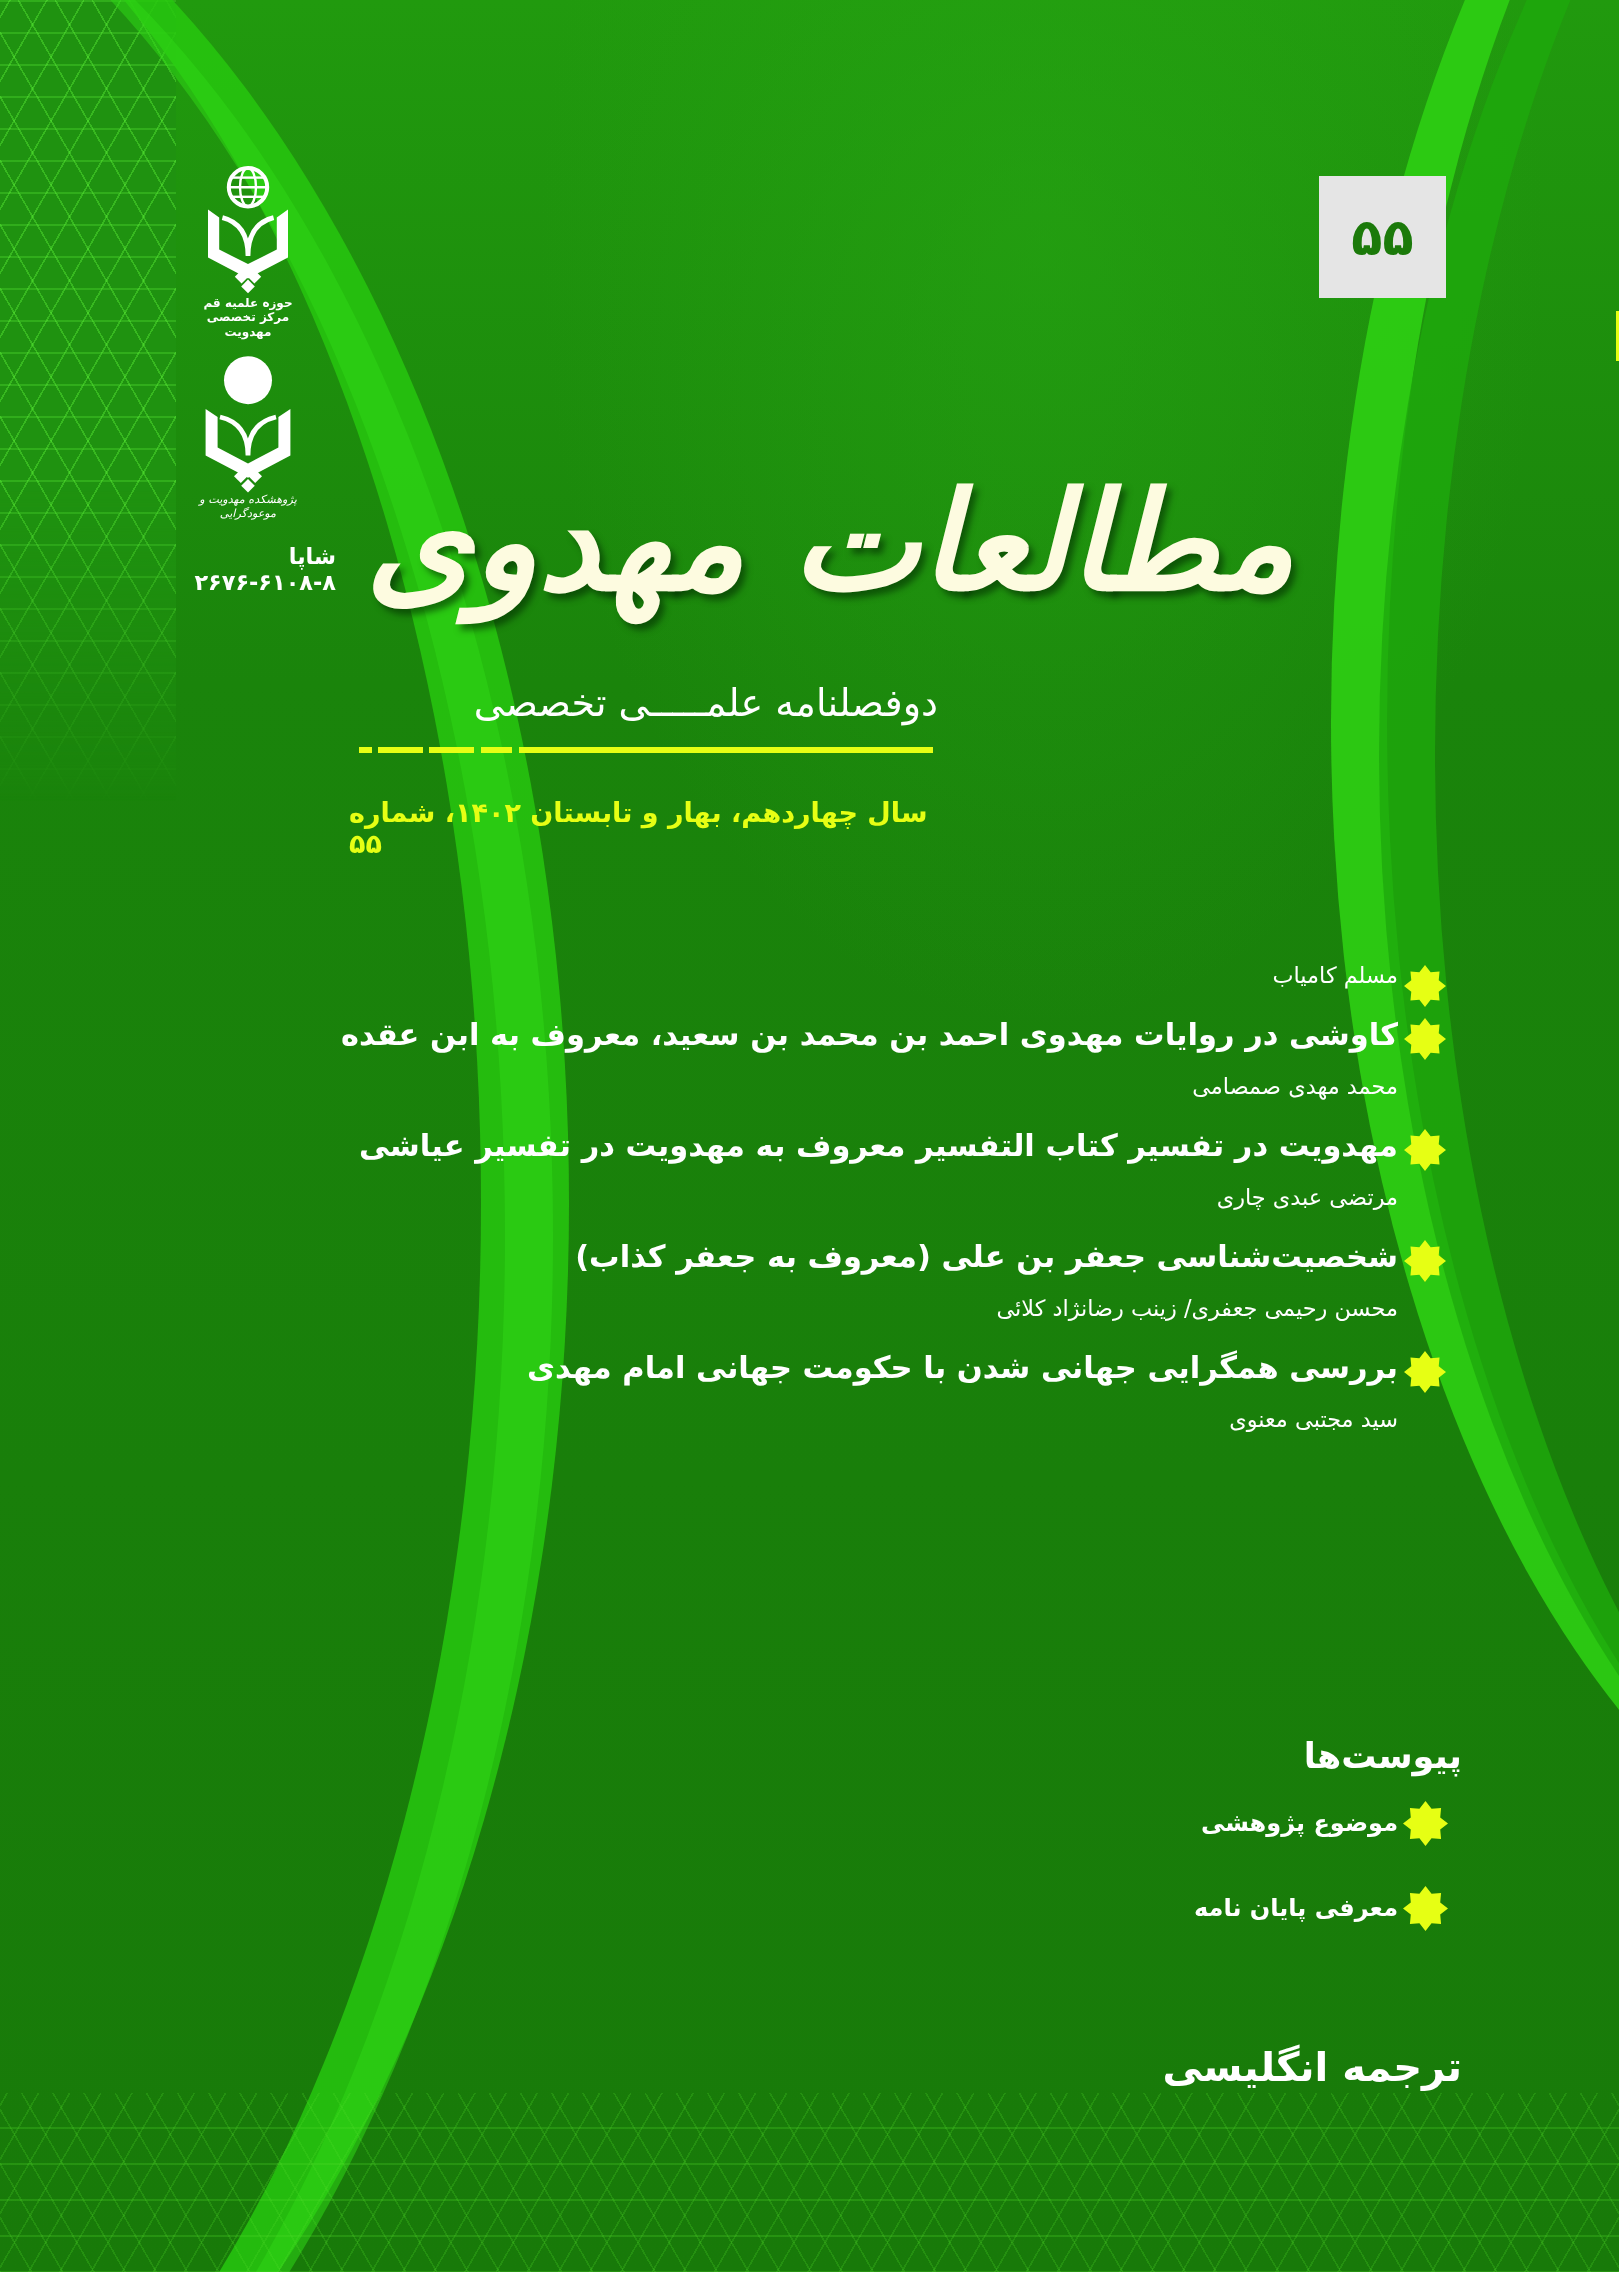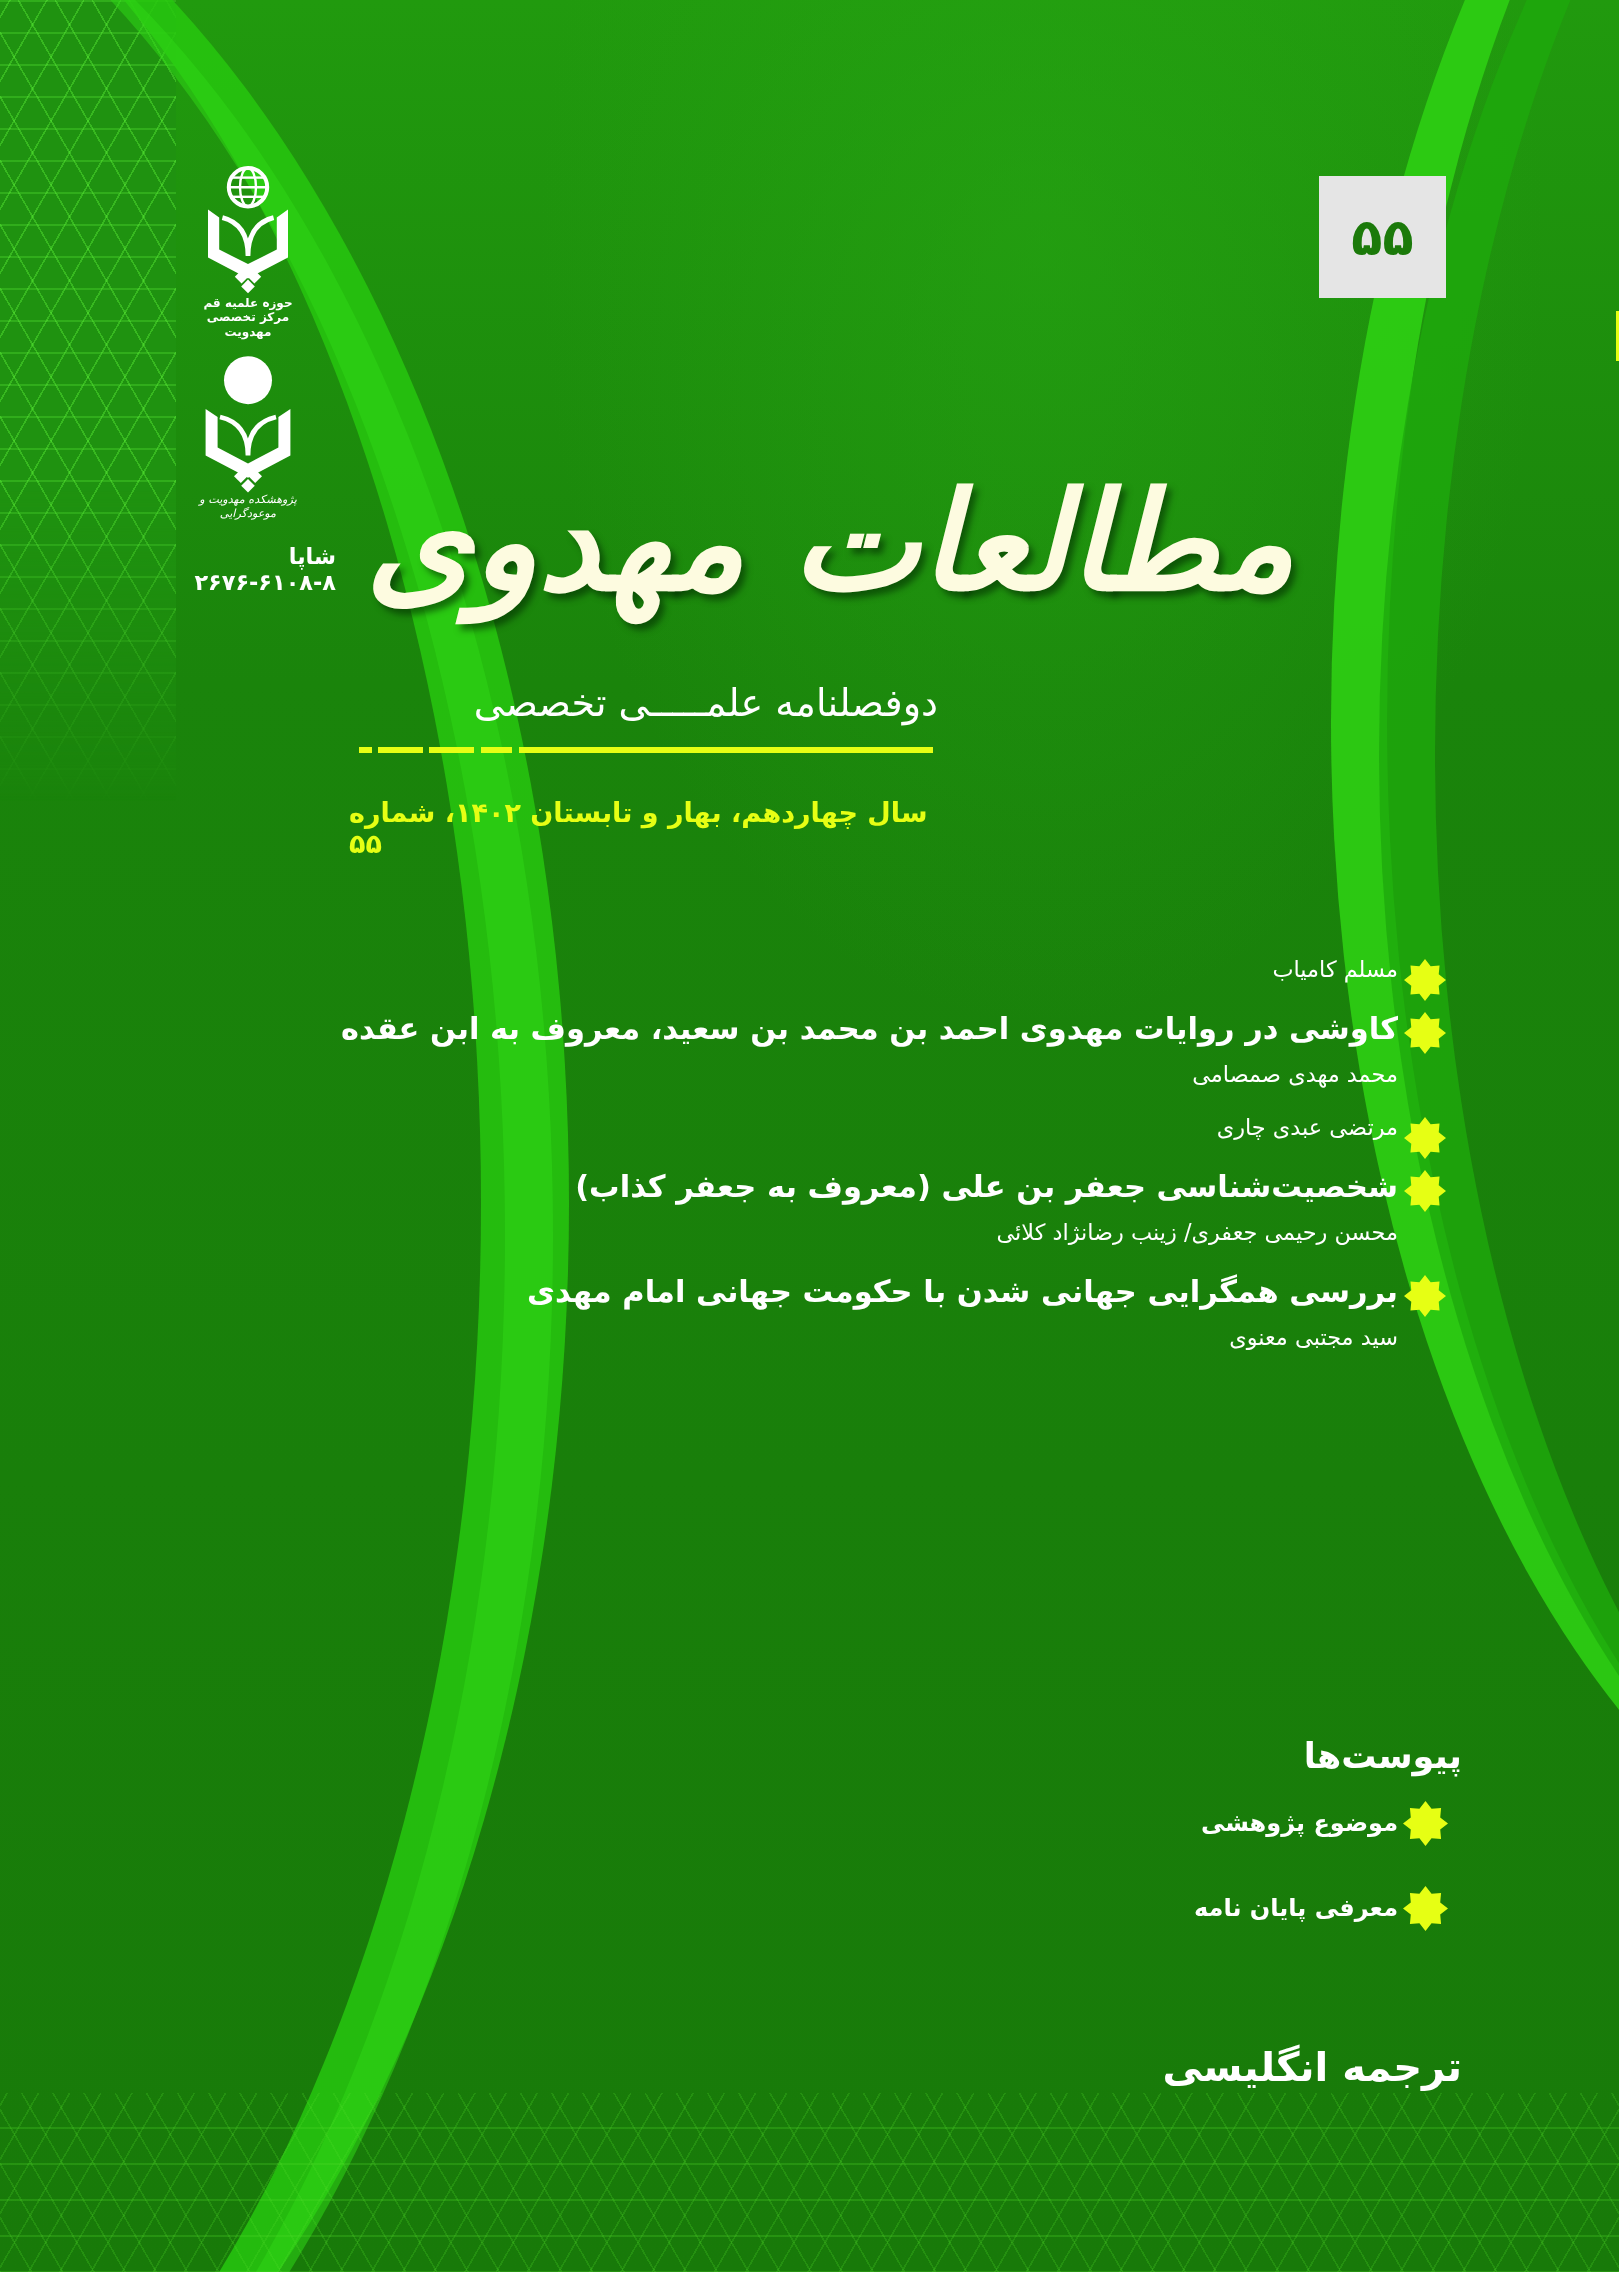--- a/index.html
+++ b/index.html
@@ -96,21 +96,21 @@
     font-size:27px; font-weight:bold;
   }
 
   .articles {
     position:absolute; right:157px; top:946px; width:1122px;
     direction:rtl;
   }
   .article { position:relative; padding-right:64px; margin-bottom:21px; }
   .article .star { position:absolute; right:16px; top:6.4px; }
   .article .a-title { color:#fff; font-size:30.5px; font-weight:bold; line-height:45px; }
-  .article .a-author { color:#fff; font-size:22.4px; line-height:32px; margin-top:7px; }
+  .article .a-author { color:#fff; font-size:22.4px; line-height:32px; margin-top:13px; }
 
   .appendix {
     position:absolute; right:157px; top:1732px; width:481px; direction:rtl;
   }
   .appendix .heading { color:#fff; font-size:35px; font-weight:bold; line-height:48px; }
   .app-item { position:relative; padding-right:64px; height:85px; display:flex; align-items:center; }
   .app-item .star { position:absolute; right:14.4px; top:21px; }
   .app-item .label { color:#fff; font-size:24px; font-weight:bold; }
   .translation {
     position:absolute; right:157px; top:2044px; direction:rtl;
@@ -186,20 +186,21 @@
     <svg class="star" width="42" height="42" viewBox="0 0 52 52">
         <polygon points="26,0 33,9 44,8 43,19 52,26 43,33 44,44 33,43 26,52 19,43 8,44 9,33 0,26 9,19 8,8 19,9" fill="#e6ff14"></polygon>
       </svg>
     <div class="a-title">کاوشی در روایات مهدوی احمد بن محمد بن سعید، معروف به ابن عقده</div>
     <div class="a-author">محمد مهدی صمصامی</div>
   </div>
   <div class="article">
     <svg class="star" width="42" height="42" viewBox="0 0 52 52">
         <polygon points="26,0 33,9 44,8 43,19 52,26 43,33 44,44 33,43 26,52 19,43 8,44 9,33 0,26 9,19 8,8 19,9" fill="#e6ff14"></polygon>
       </svg>
+    <div class="a-title">مهدویت در تفسیر کتاب التفسیر معروف به مهدویت در تفسیر عیاشی</div>
     <div class="a-author">مرتضی عبدی چاری</div>
   </div>
   <div class="article">
     <svg class="star" width="42" height="42" viewBox="0 0 52 52">
         <polygon points="26,0 33,9 44,8 43,19 52,26 43,33 44,44 33,43 26,52 19,43 8,44 9,33 0,26 9,19 8,8 19,9" fill="#e6ff14"></polygon>
       </svg>
     <div class="a-title">شخصیت‌شناسی جعفر بن علی (معروف به جعفر کذاب)</div>
     <div class="a-author">محسن رحیمی جعفری/ زینب رضانژاد کلائی</div>
   </div>
   <div class="article">

